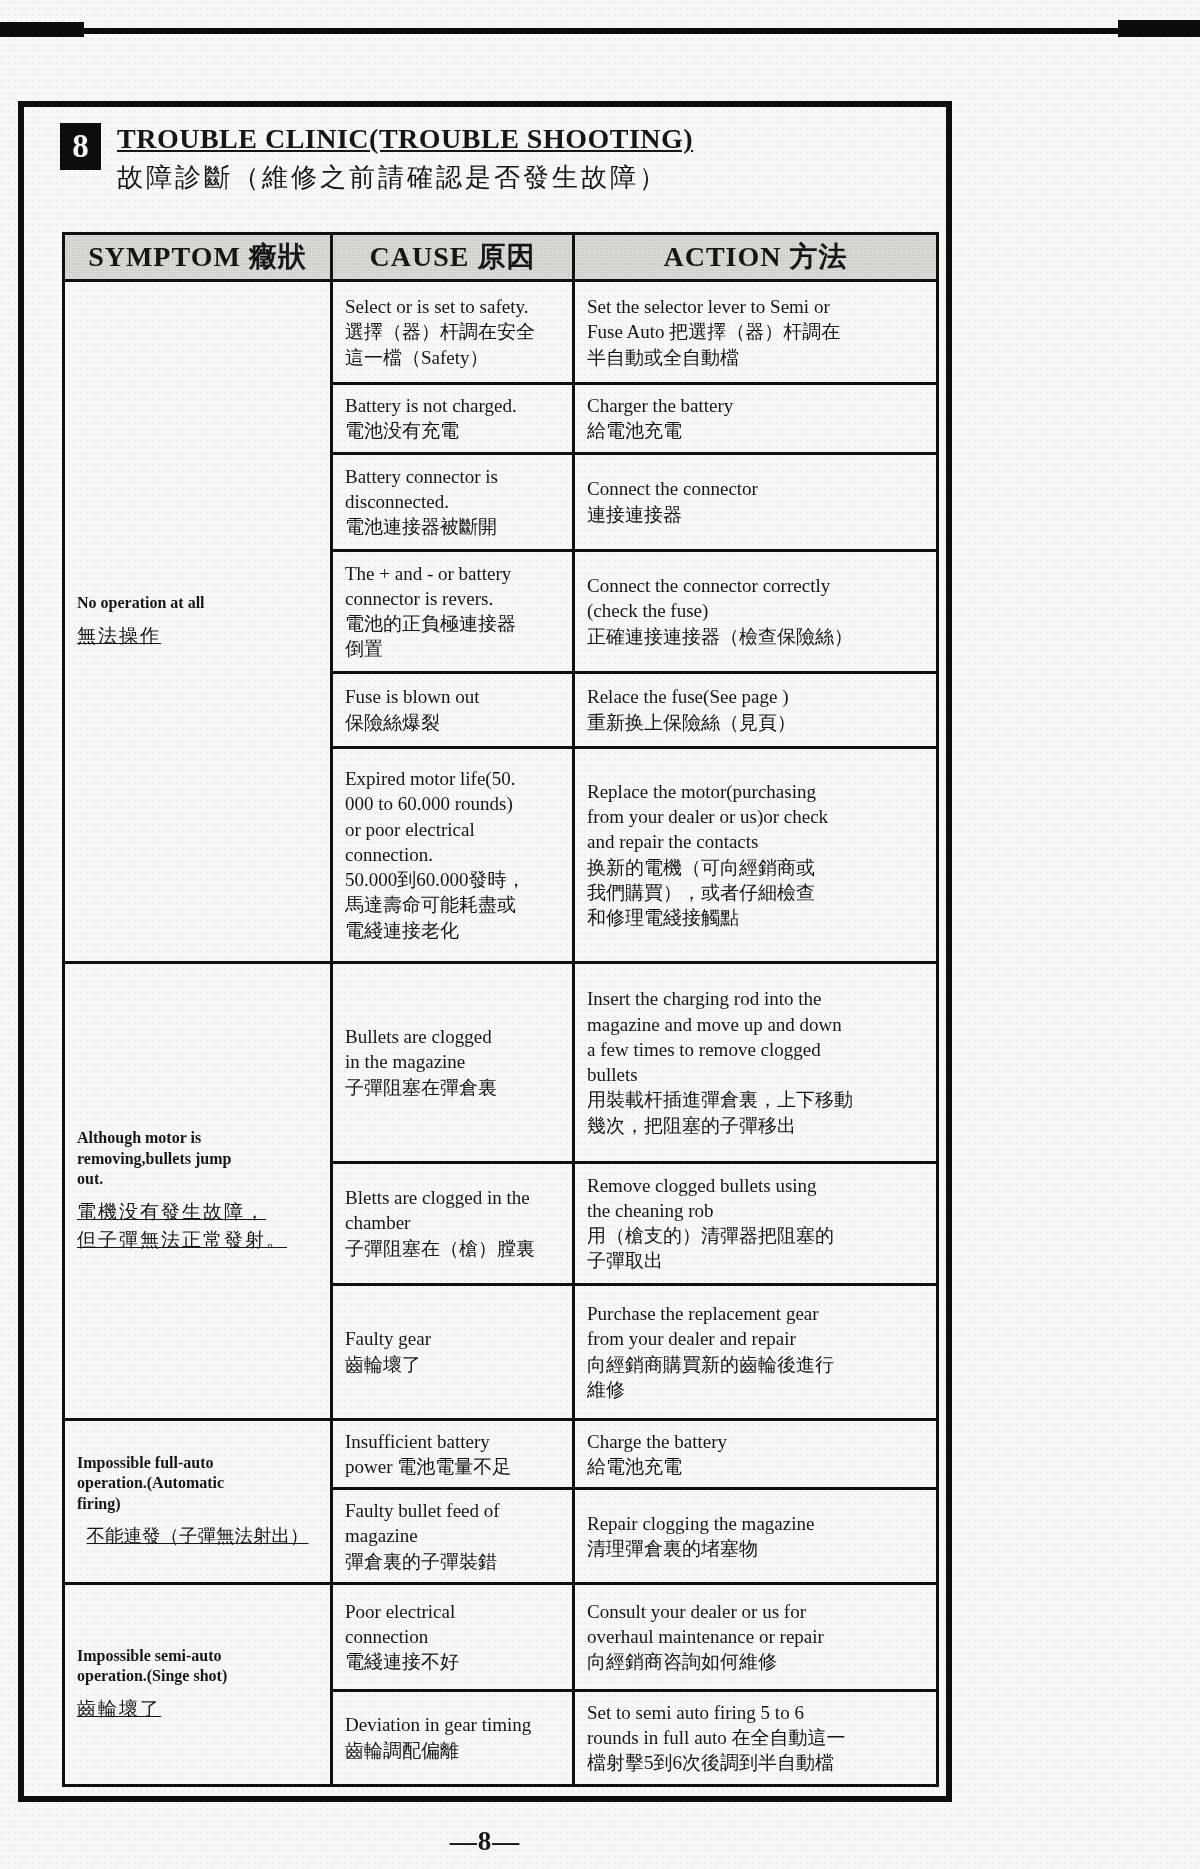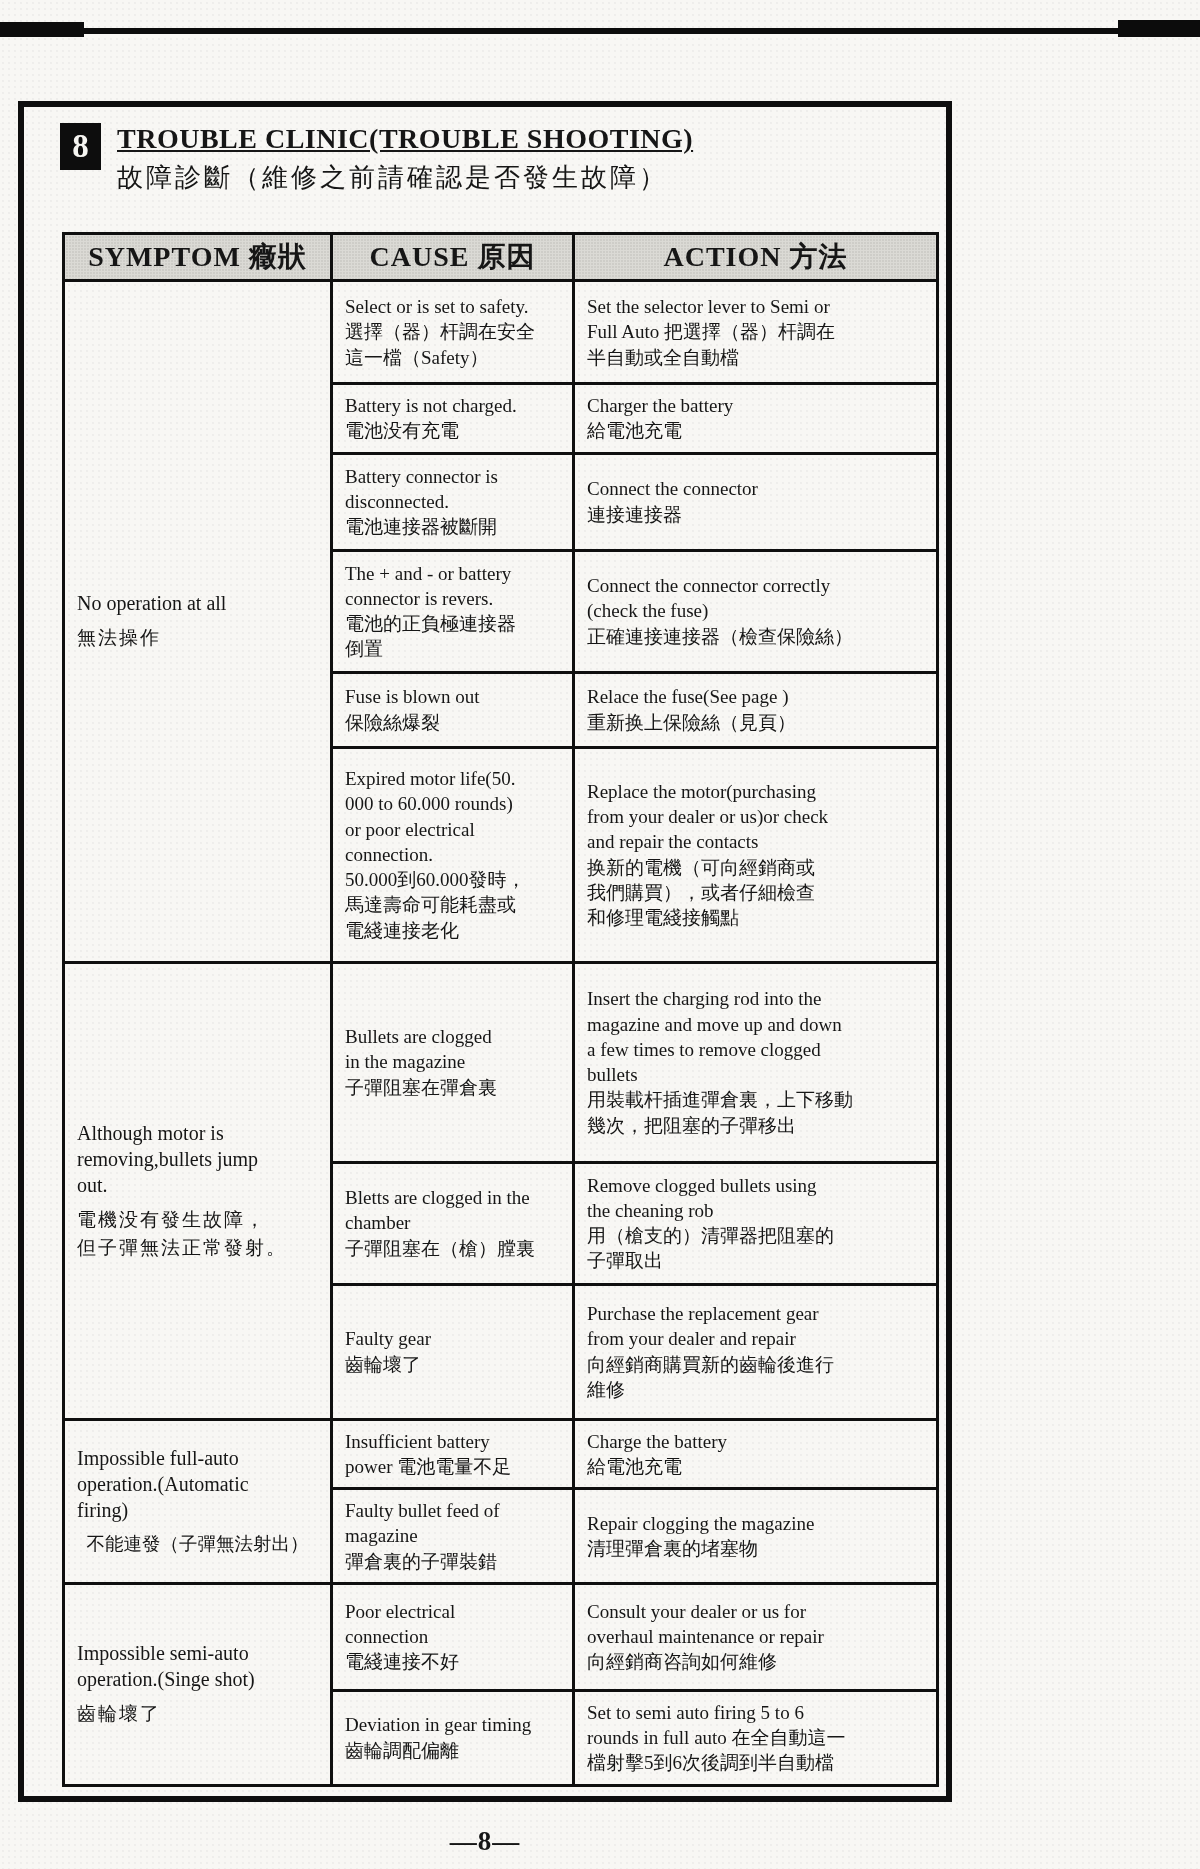--- a/index.html
+++ b/index.html
@@ -54,22 +54,22 @@
   }
   .trouble td {
     padding:8px 12px;
     font-size:19px; line-height:1.33;
     vertical-align:middle;
     text-align:left;
   }
   .pre { white-space:pre-line; }
   .center { text-align:center; }
   .sym-cell { padding:10px 8px; }
-  .sym-en { font-weight:normal; font-size:20px; line-height:1.3; }
-  .sym-zh { font-size:19px; letter-spacing:2px; margin-top:8px; line-height:1.45; }
+  .sym-en { font-weight:bold; font-size:16px; line-height:1.3; }
+  .sym-zh { font-size:19px; letter-spacing:2px; margin-top:8px; line-height:1.45;text-decoration:underline; }
   .sym-zh.tight { letter-spacing:0; font-size:18.5px;text-align:center; }
   .small { font-size:16.5px;font-family:Liberation Serif, serif; }
 
   .page-num {
     position:absolute; top:1826px; left:18px; width:934px;
     text-align:center; font-weight:bold; font-size:27px; letter-spacing:1px;
   }
 </style>
 </head>
 <body>
@@ -107,21 +107,21 @@
 
         <tr style="height:103px">
           <td class="sym-cell center" rowspan="6">
             <div class="sym-en pre">No operation at all</div>
             <div class="sym-zh pre">無法操作</div>
           </td>
           <td class="pre">Select or is set to safety.
 選擇（器）杆調在安全
 這一檔（Safety）</td>
           <td class="pre">Set the selector lever to Semi or
-Full Auto 把選擇（器）杆調在
+Fuse Auto 把選擇（器）杆調在
 半自動或全自動檔</td>
         </tr>
         <tr style="height:66px">
           <td class="pre">Battery is not charged.
 電池没有充電</td>
           <td class="pre center">Charger the battery
 給電池充電</td>
         </tr>
         <tr style="height:97px">
           <td class="pre">Battery connector is

